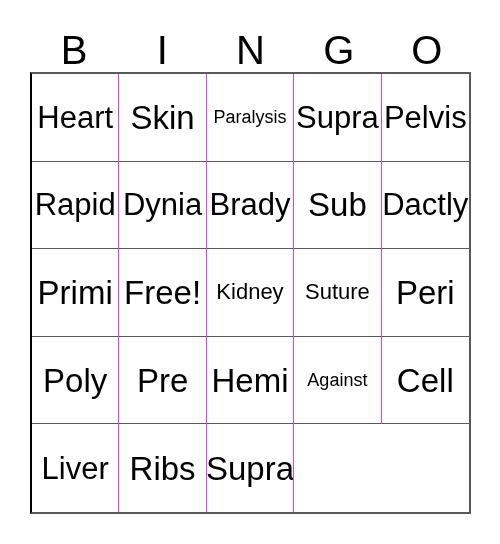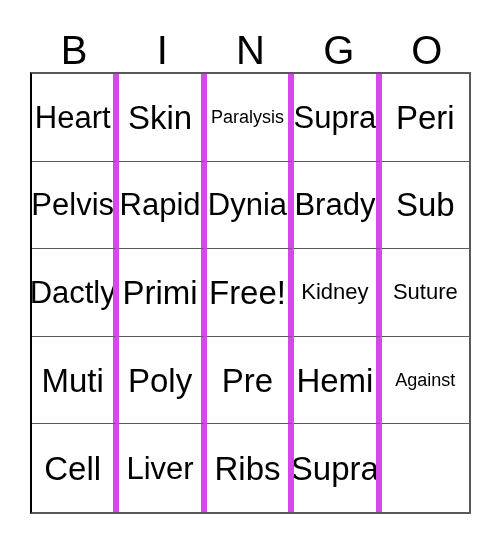--- a/index.html
+++ b/index.html
@@ -61,21 +61,21 @@
     border-bottom: 2px solid #595959;
     box-sizing: border-box;
     display: grid;
     grid-template-columns: repeat(5, 1fr);
     grid-template-rows: repeat(5, 1fr);
     background: #ffffff;
   }
 
   .bingo-cell {
     position: relative;
-    border-right: 6px solid #d946ef;
+    border-right: 1px solid #d946ef;
     border-bottom: 1px solid #595959;
     box-sizing: border-box;
     display: flex;
     align-items: center;
     justify-content: center;
     overflow: hidden;
     background: #ffffff;
   }
   .bingo-cell:nth-child(5n) {
     border-right: none;
@@ -119,23 +119,20 @@
     </div>
     <div class="bingo-cell">
       <span class="cell-text size-xl">Skin</span>
     </div>
     <div class="bingo-cell">
       <span class="cell-text size-sm">Paralysis</span>
     </div>
     <div class="bingo-cell">
       <span class="cell-text size-lg">Supra</span>
     </div>
-    <div class="bingo-cell">
-      <span class="cell-text size-xl">Peri</span>
-    </div>
 
     <div class="bingo-cell">
       <span class="cell-text size-lg">Pelvis</span>
     </div>
     <div class="bingo-cell">
       <span class="cell-text size-lg">Rapid</span>
     </div>
     <div class="bingo-cell">
       <span class="cell-text size-lg">Dynia</span>
     </div>
@@ -156,21 +153,21 @@
       <span class="cell-text size-xl">Free!</span>
     </div>
     <div class="bingo-cell">
       <span class="cell-text size-md">Kidney</span>
     </div>
     <div class="bingo-cell">
       <span class="cell-text size-md">Suture</span>
     </div>
 
     <div class="bingo-cell">
-      <span class="cell-text size-xl">Muti</span>
+      <span class="cell-text size-xl">Peri</span>
     </div>
     <div class="bingo-cell">
       <span class="cell-text size-xl">Poly</span>
     </div>
     <div class="bingo-cell">
       <span class="cell-text size-xl">Pre</span>
     </div>
     <div class="bingo-cell">
       <span class="cell-text size-xl">Hemi</span>
     </div>

